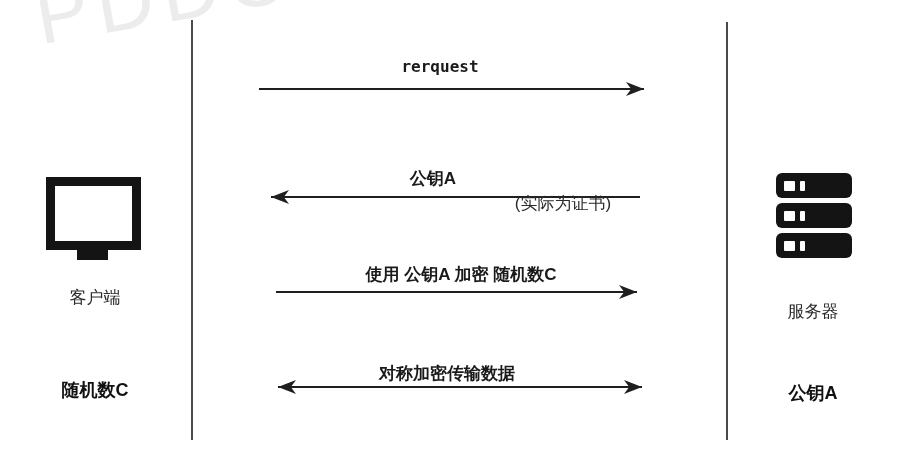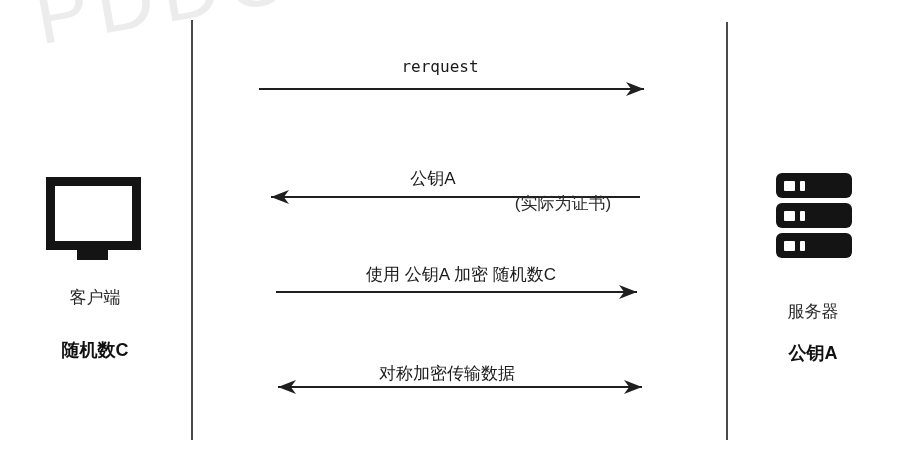--- a/index.html
+++ b/index.html
@@ -29,21 +29,21 @@
     background:#4a4a4a;
   }
   .lifeline.left{left:191px;top:20px;height:420px;}
   .lifeline.right{left:726px;top:22px;height:418px;}
   svg.arrows{position:absolute;left:0;top:0;width:906px;height:453px;}
   .msg-label{
     position:absolute;
     transform:translateX(-50%);
     white-space:nowrap;
     font-size:17px;
-    font-weight:normal;
+    font-weight:bold;
     line-height:21px;
     text-align:right;
   }
   .msg-label.mono{
     font-family:"DejaVu Sans Mono", monospace;
     font-size:16px;
   }
   .msg-note{
     position:absolute;
     transform:translateX(-50%);
@@ -64,20 +64,21 @@
   }
   .actor-key{
     position:absolute;
     width:120px;
     text-align:center;
     transform:translateX(-50%);
     font-size:18px;
     font-weight:bold;
     color:#111111;
     white-space:nowrap;
+    margin-top:40px;
   }
   .icon-wrap{position:absolute;}
 </style>
 </head>
 <body>
 
 <div id="canvas">
 
   <div class="watermark">PDDON</div>
 

